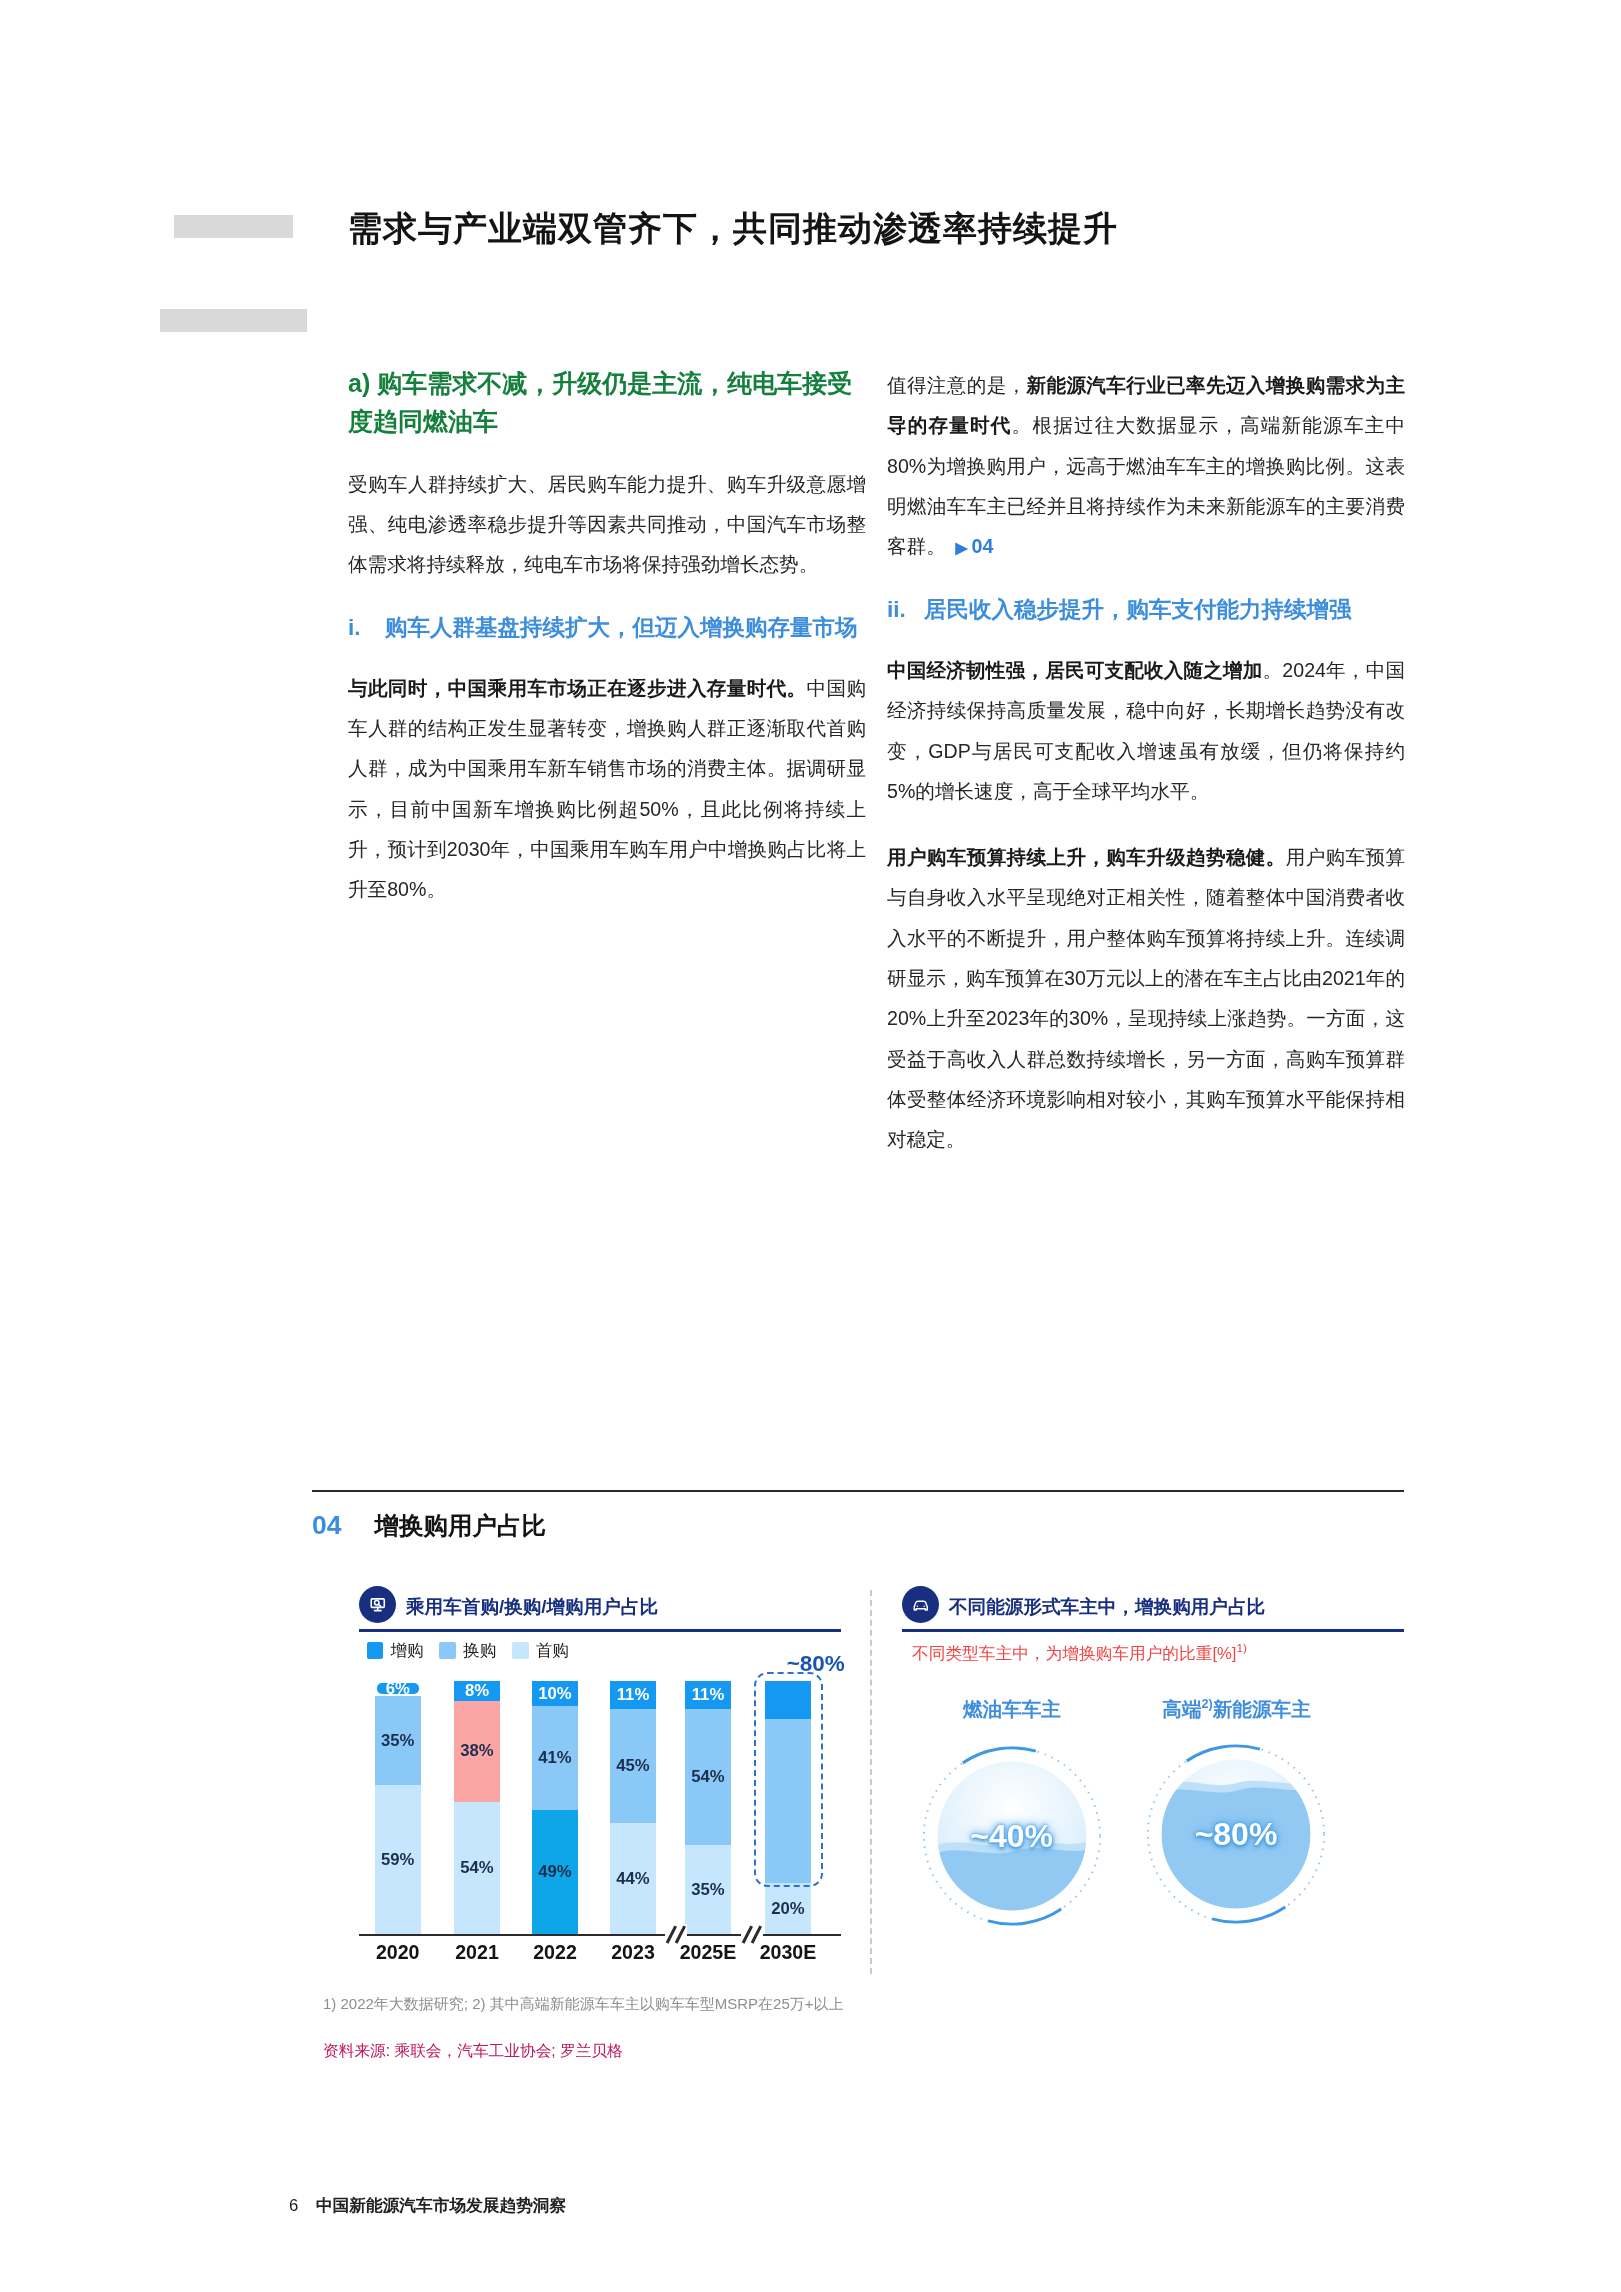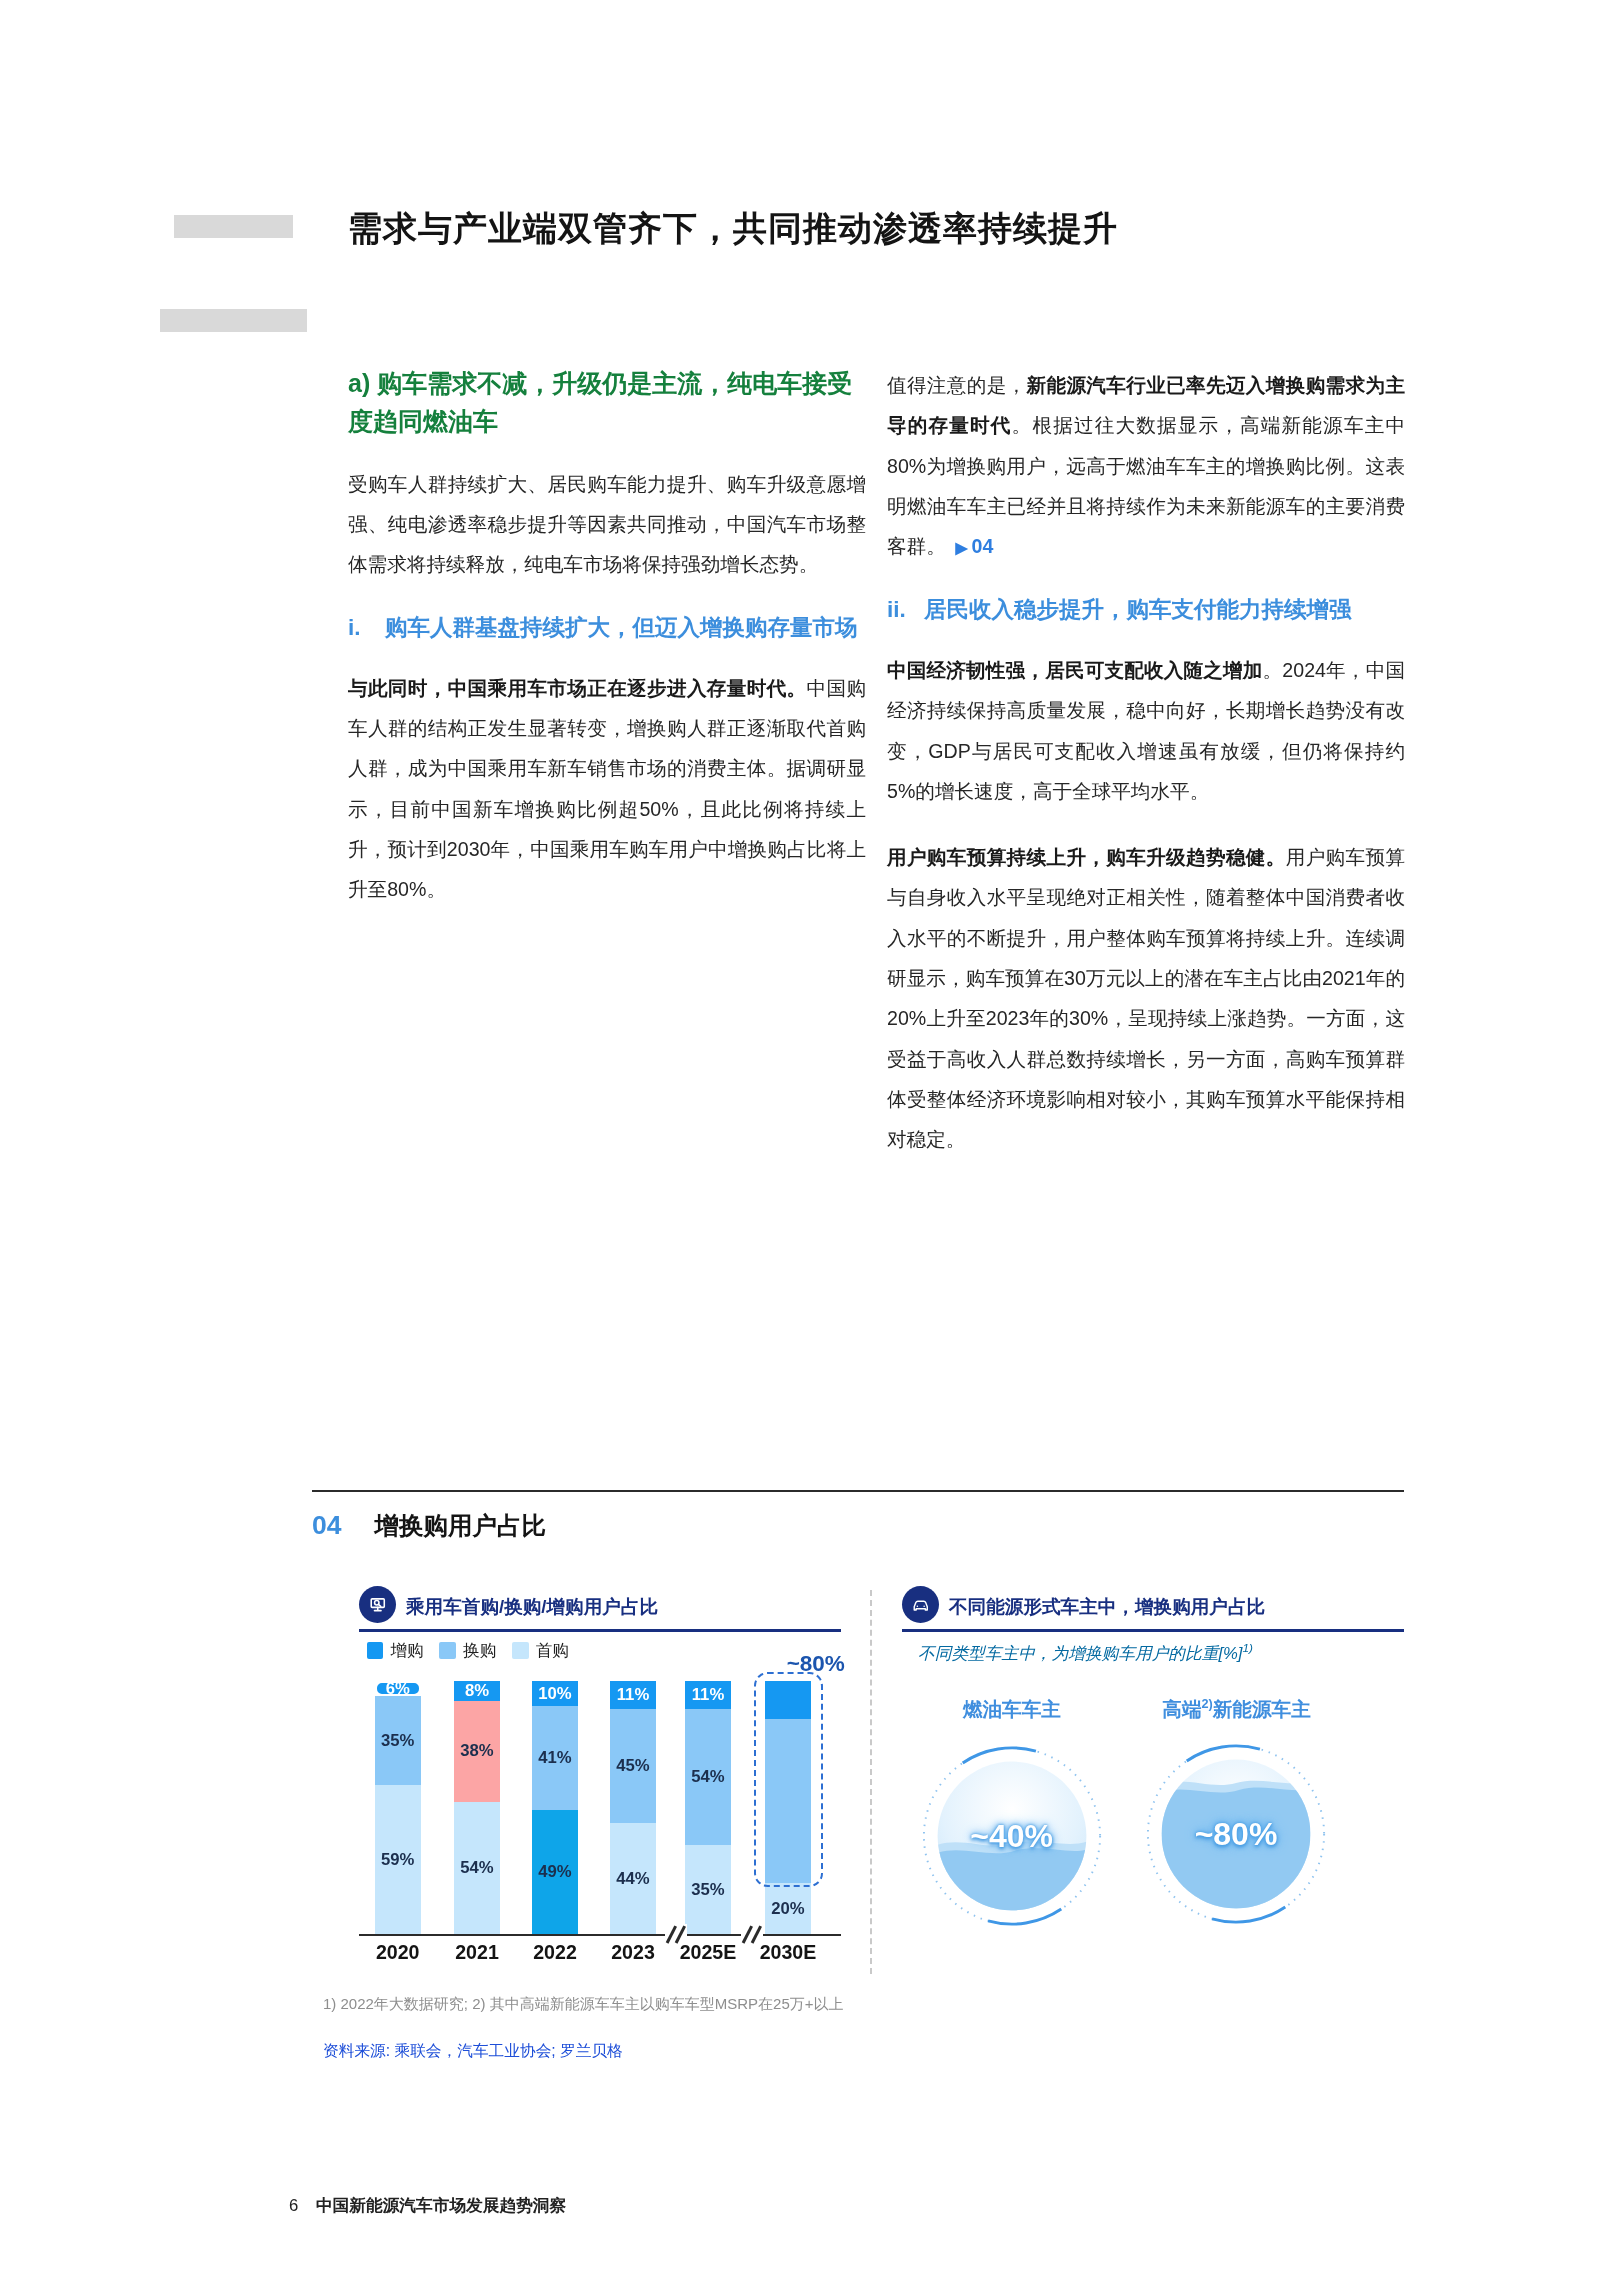--- a/index.html
+++ b/index.html
@@ -49,32 +49,32 @@
   .seg.callout { border:2.9px solid #fff; border-radius:6.9px; margin-top:-5.9px; box-shadow:0 0 0 1px rgba(255,255,255,.4); }
   .year { position:absolute; top:260px; left:50%; transform:translateX(-50%); font-size:19.6px; font-weight:600; color:#141414; white-space:nowrap; }
   .axis { position:absolute; left:0; top:348px; width:482px; height:2px; background:#2b2b2b; }
   .brk { position:absolute; top:338px; width:21.6px; height:19.6px; background:#fff; display:flex; gap:5.9px; align-items:center; justify-content:center; }
   .brk i { display:block; width:2.5px; height:18.6px; background:#2b2b2b; transform:rotate(27deg); }
   .dash-rect { position:absolute; left:395px; top:86px; width:69px; height:215px; border:2.9px dashed #2d6fd2; border-radius:13.7px; }
   .ann80 { position:absolute; top:65px; right:-3.9px; font-size:22.5px; font-weight:800; color:#1c55ae; white-space:nowrap; }
 
   .vdivider { position:absolute; left:870px; top:1590px; height:384px; border-left:2px dashed #c9c9c9; }
 
-  .subtitle { position:absolute; left:16px; top:55px; font-style:italic; font-size:16.7px; color:#0369a1; }
+  .subtitle { position:absolute; left:10px; top:55px; font-size:16.7px; color:#ef4444; }
   .subtitle sup { font-size:11.8px; }
   .gauge-label { position:absolute; top:110px; width:255px; text-align:center; font-size:19.6px; font-weight:800; color:#3f8ede; }
   .gauge-label sup { font-size:12.7px; }
   .gl-1 { left:-17.6px; } .gl-2 { left:207px; }
   .gauge { position:absolute; width:186px; height:186px; }
   .g-1 { left:16.7px; top:157px; } .g-2 { left:241px; top:155px; }
   .gvalue { position:absolute; inset:0; display:flex; align-items:center; justify-content:center; font-size:32px; font-weight:800; color:#fff;
             text-shadow:0 0 5.9px #59acee, 0 0 11.8px #59acee, 0 0 2.9px #2f8bd8, 0 2px 3.9px rgba(40,130,210,.85); }
 
   .footnote { position:absolute; left:323px; top:1995px; font-size:15px; color:#8e8e8e; }
-  .source { position:absolute; left:323px; top:2041px; font-size:15.7px; color:#1d4ed8;text-align:center; }
+  .source { position:absolute; left:323px; top:2041px; font-size:15.7px; color:#be185d;text-align:center; }
   .footer { position:absolute; left:289px; top:2194px; font-size:16.7px; color:#222; display:flex; gap:17.6px; align-items:baseline; }
   .footer .doc { font-weight:700; }
 </style>
 </head>
 <body>
 
 <div class="page">
 
   <div class="deco deco1"></div>
   <div class="deco deco2"></div>

